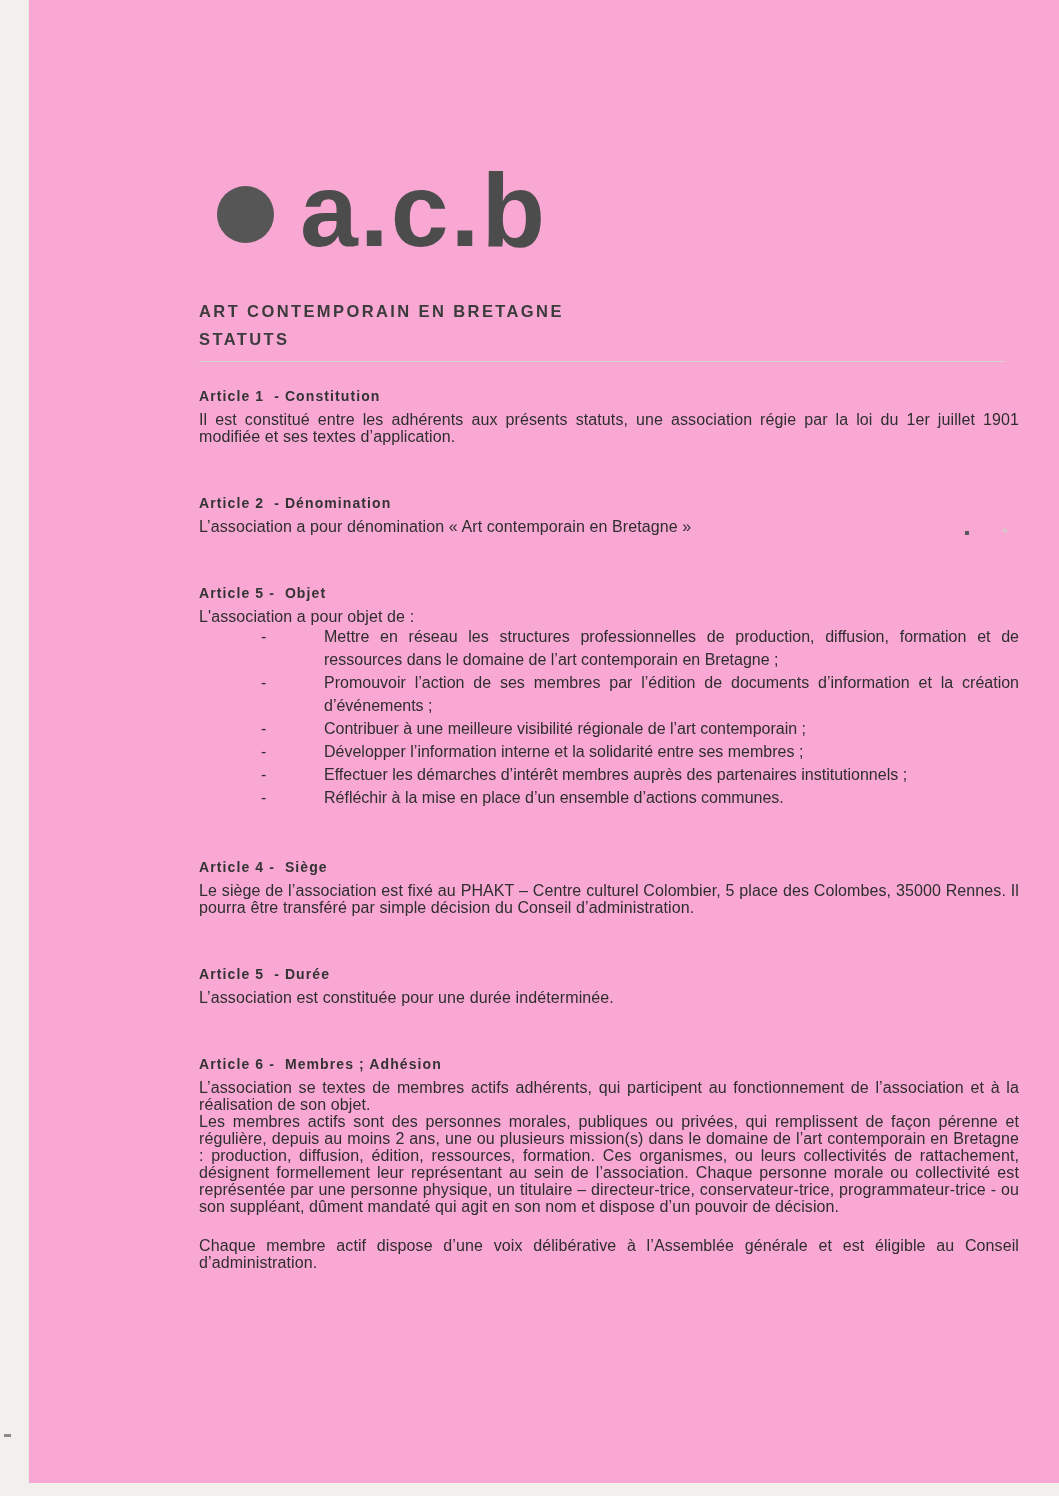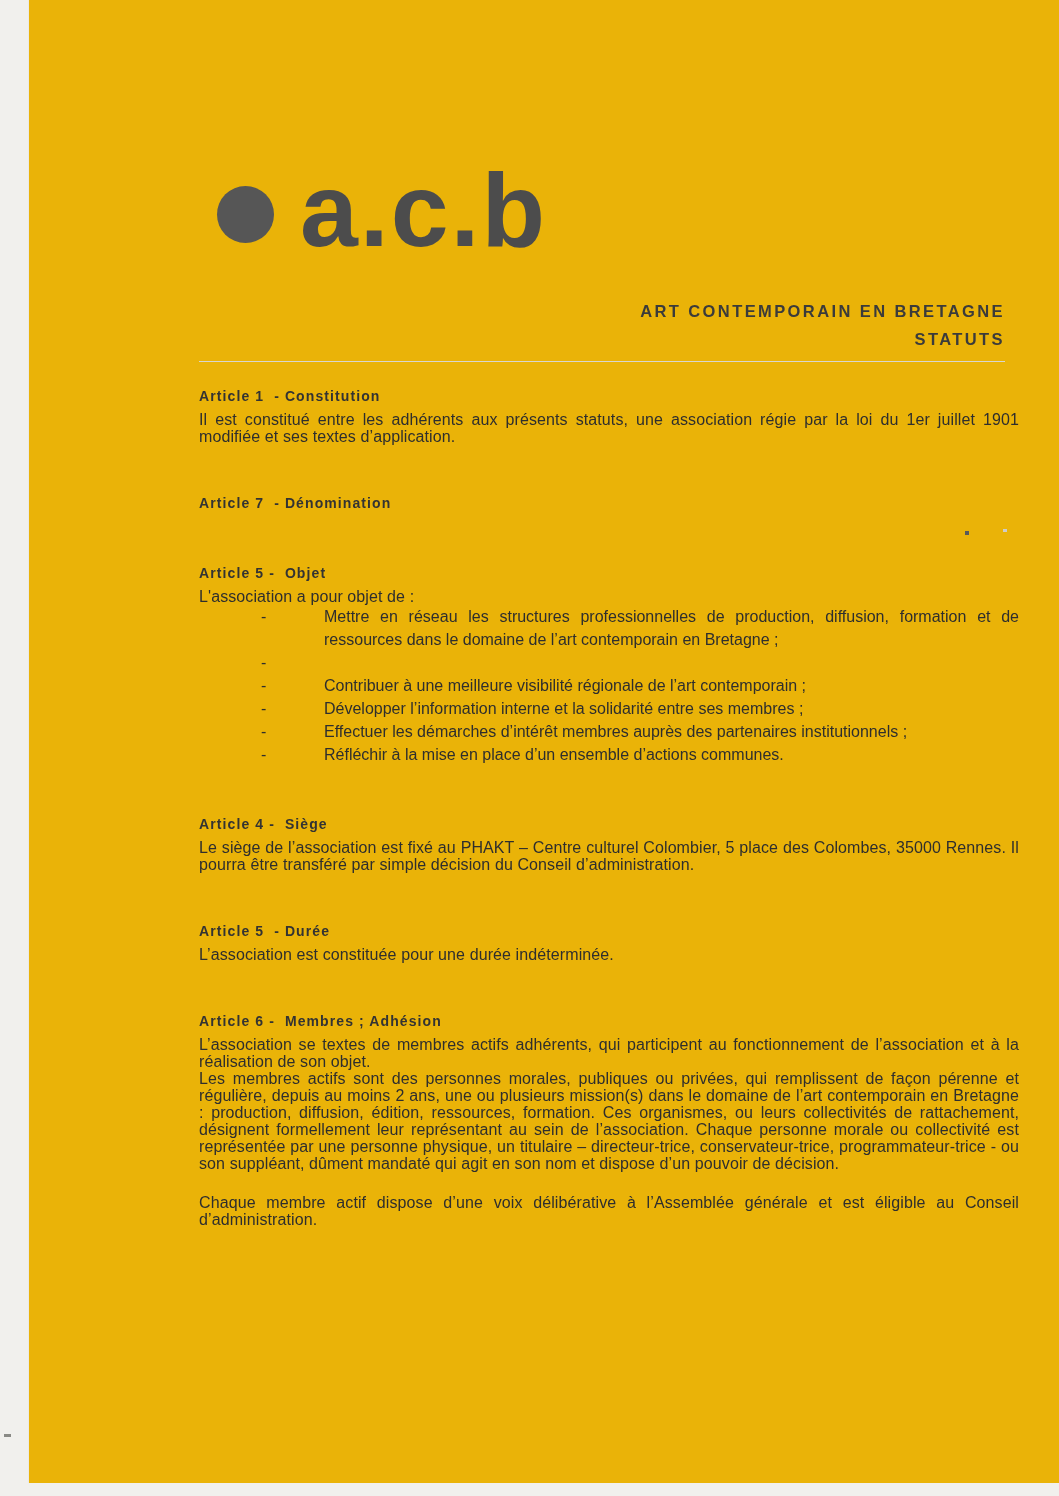--- a/index.html
+++ b/index.html
@@ -13,21 +13,21 @@
     background: #f1f0ed;
     font-family: "Liberation Sans", sans-serif;
     overflow: hidden;
   }
   .page {
     position: absolute;
     left: 28px;
     top: 0;
     width: 1031px;
     height: 1483px;
-    background: #eab308;
+    background: #f9a8d4;
     border-left: 1px solid #eceae6;
   }
   
   .logo {
     position: absolute;
     left: 188px;
     top: 168px;
     display: flex;
     align-items: center;
   }
@@ -46,21 +46,21 @@
     letter-spacing: 2px;
     color: #4c4c4c;
     transform: translateY(-4px);
   }
   
   .title-block {
     position: absolute;
     left: 170px;
     top: 297px;
     width: 806px;
-    text-align: right;
+    text-align: left;
     color: #3b3b3b;
     font-size: 16.5px;
     font-weight: 700;
     letter-spacing: 2.4px;
     line-height: 28px;
   }
   .divider {
     position: absolute;
     left: 170px;
     top: 361px;
@@ -136,33 +136,35 @@
   <div class="divider"></div>
 
   <div class="doc">
 
     <section>
       <h2>Article 1  - Constitution</h2>
       <p>Il est constitué entre les adhérents aux présents statuts, une association régie par la loi du 1er juillet 1901 modifiée et ses textes d’application.</p>
     </section>
 
     <section>
-      <h2>Article 7  - Dénomination</h2>
+      <h2>Article 2  - Dénomination</h2>
+      <p>L’association a pour dénomination « Art contemporain en Bretagne »</p>
     </section>
 
     <section>
       <h2>Article 5 -  Objet</h2>
       <p>L'association a pour objet de :</p>
       <ul class="objectives">
         <li>
           <span class="dash">-</span>
           <span class="li-text">Mettre en réseau les structures professionnelles de production, diffusion, formation et de ressources dans le domaine de l’art contemporain en Bretagne ;</span>
         </li>
         <li>
           <span class="dash">-</span>
+          <span class="li-text">Promouvoir l’action de ses membres par l’édition de documents d’information et la création d’événements ;</span>
         </li>
         <li>
           <span class="dash">-</span>
           <span class="li-text">Contribuer à une meilleure visibilité régionale de l’art contemporain ;</span>
         </li>
         <li>
           <span class="dash">-</span>
           <span class="li-text">Développer l’information interne et la solidarité entre ses membres ;</span>
         </li>
         <li>

